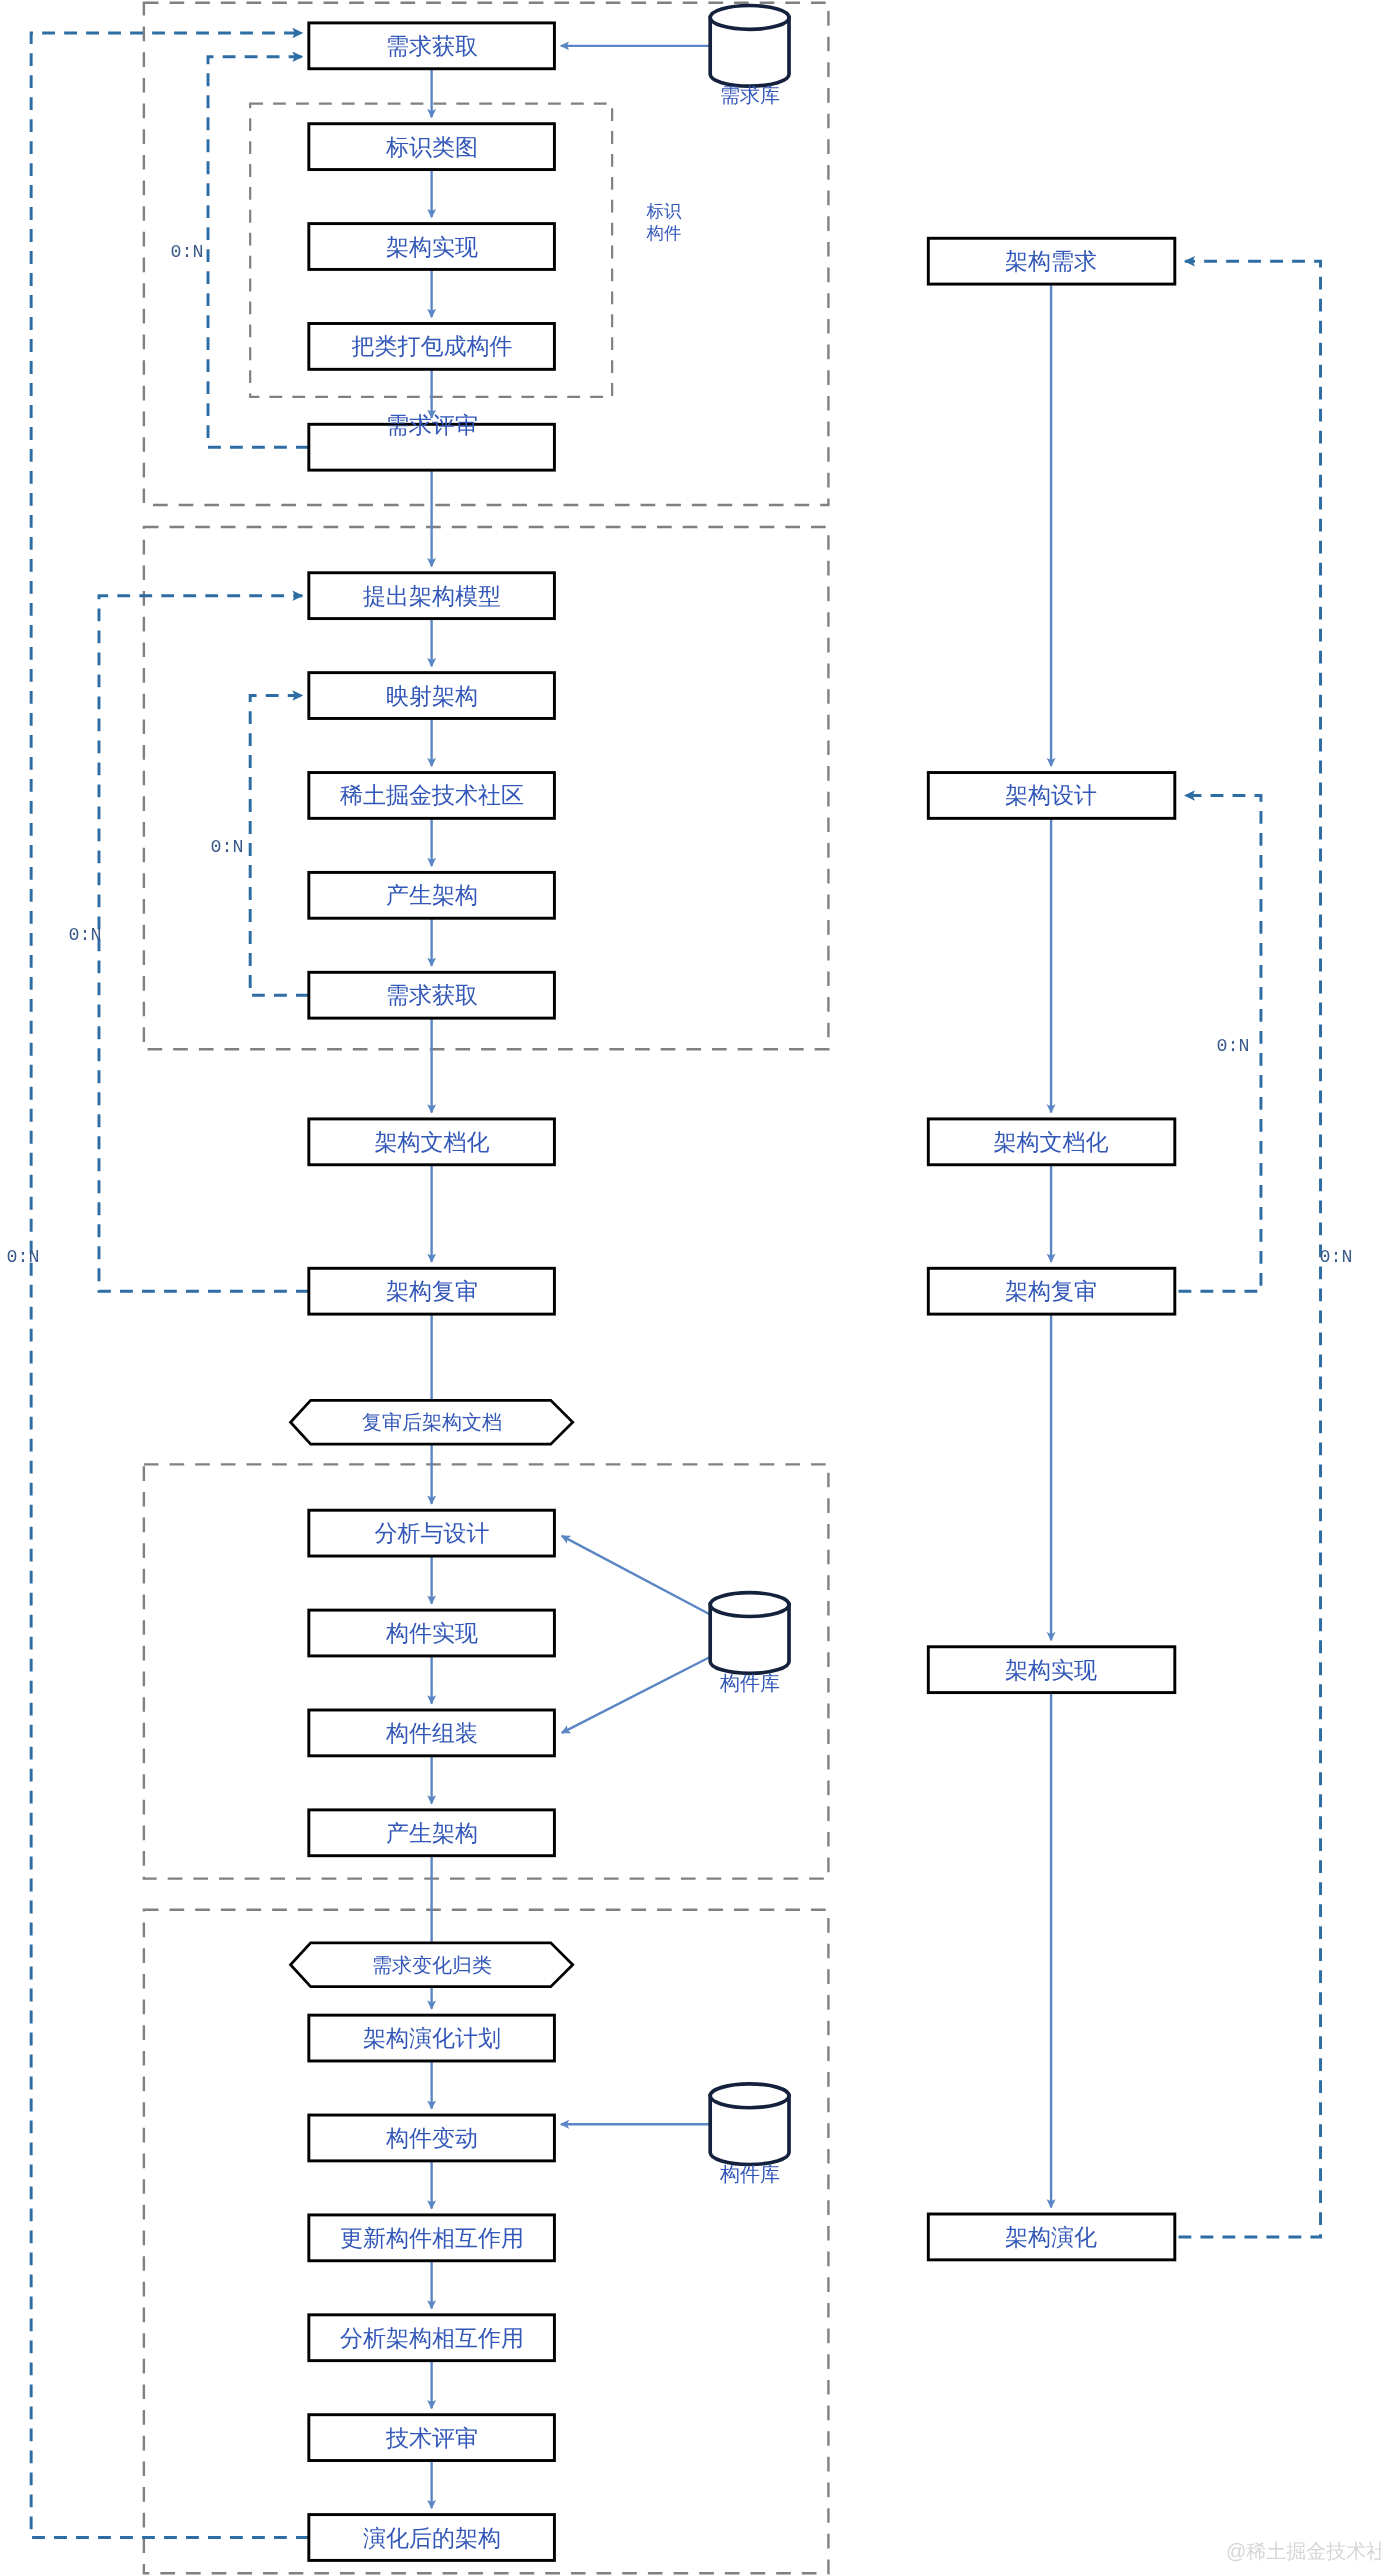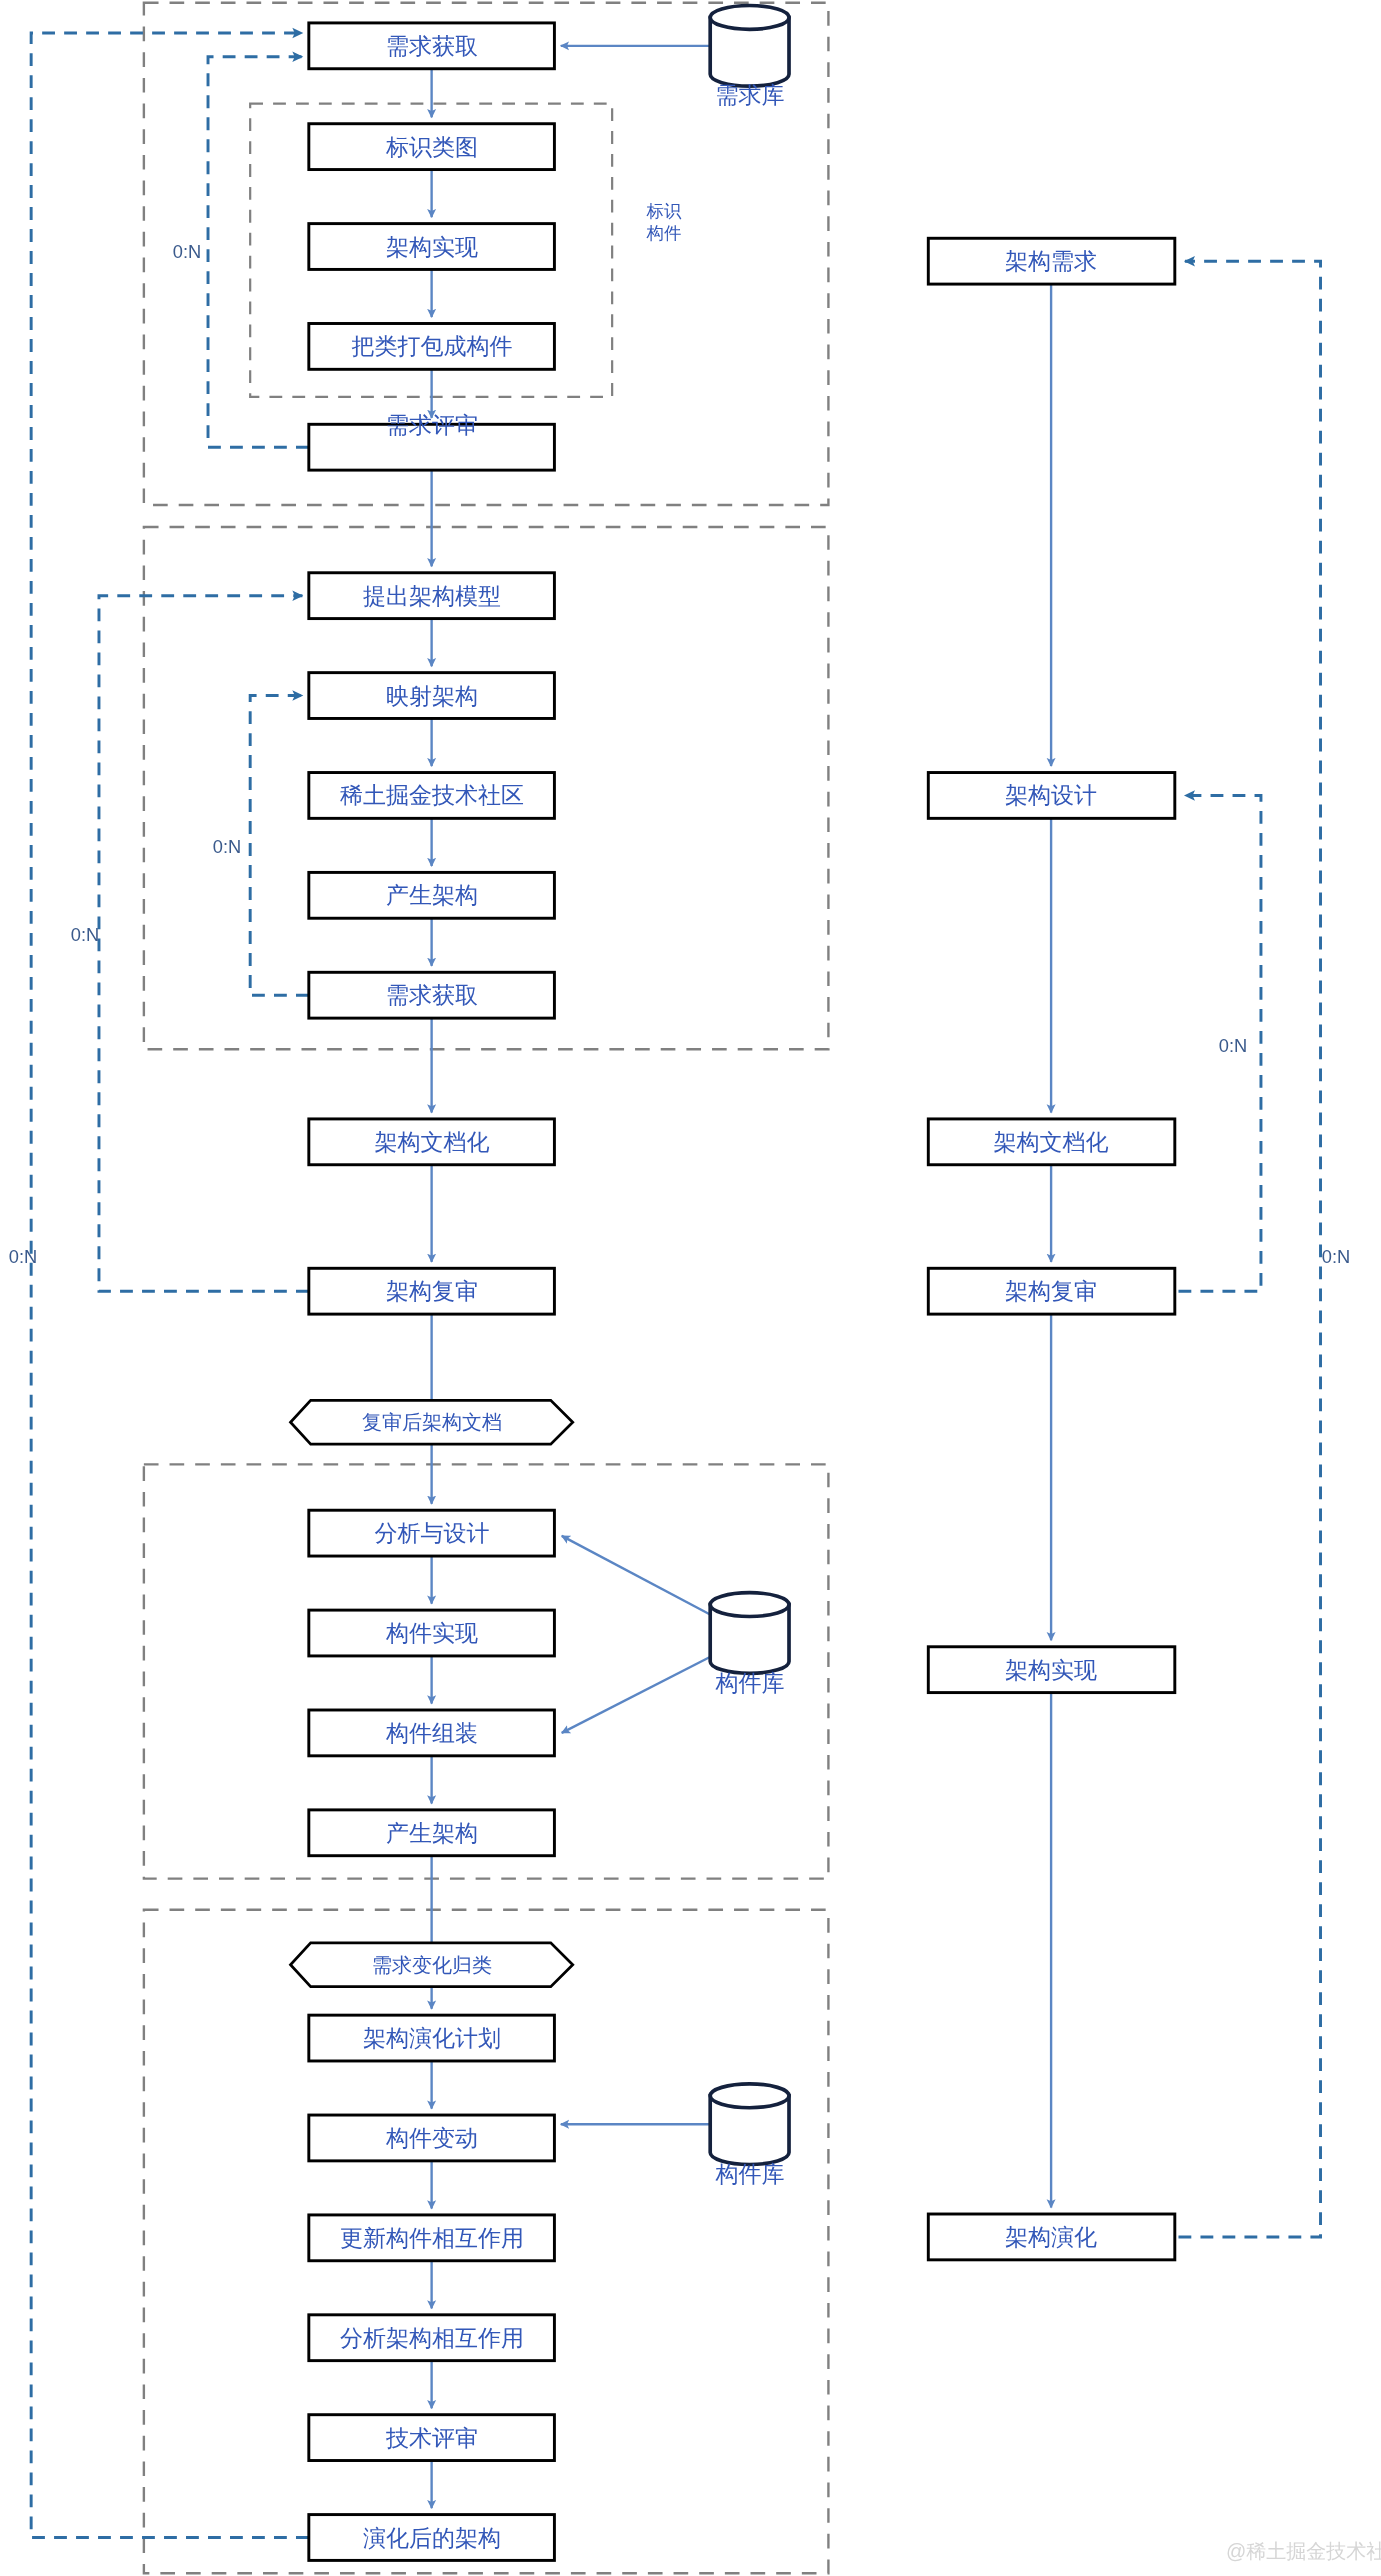--- a/index.html
+++ b/index.html
@@ -4,24 +4,24 @@
 <style>
   html,body{margin:0;padding:0;background:#ffffff;}
   body{width:1381px;height:2576px;font-family:"Liberation Sans",sans-serif;}
   #stage{position:relative;width:1381px;height:2576px;overflow:hidden;background:#fff;}
   svg#canvas{position:absolute;left:0;top:0;width:1381px;height:2576px;}
   .proc-label,.db-label,.note-label,.card-label,.mult-label,.wm-label{
     position:absolute;color:#3257b8;font-family:"Liberation Sans",sans-serif;
     white-space:nowrap;user-select:none;
   }
   .proc-label{font-size:23px;line-height:1;}
-  .db-label{font-size:23px;line-height:1;}
+  .db-label{font-size:20px;line-height:1;}
   .note-label{font-size:17.4px;line-height:22px;text-align:center;}
   .card-label{font-size:20px;line-height:1;}
-  .mult-label{font-size:18.3px;line-height:1;color:#3a5a8c;font-family:Liberation Sans, sans-serif;}
+  .mult-label{font-size:18.3px;line-height:1;color:#3a5a8c;font-family:Liberation Mono, monospace;}
   .wm-label{font-size:20px;color:#d6d6d6;}
   .ctr{transform:translate(-50%,-50%);}
 </style>
 </head>
 <body>
 
 <div id="stage">
 
   <svg id="canvas" viewBox="0 0 1507 2811" xmlns="http://www.w3.org/2000/svg">
     <defs>

